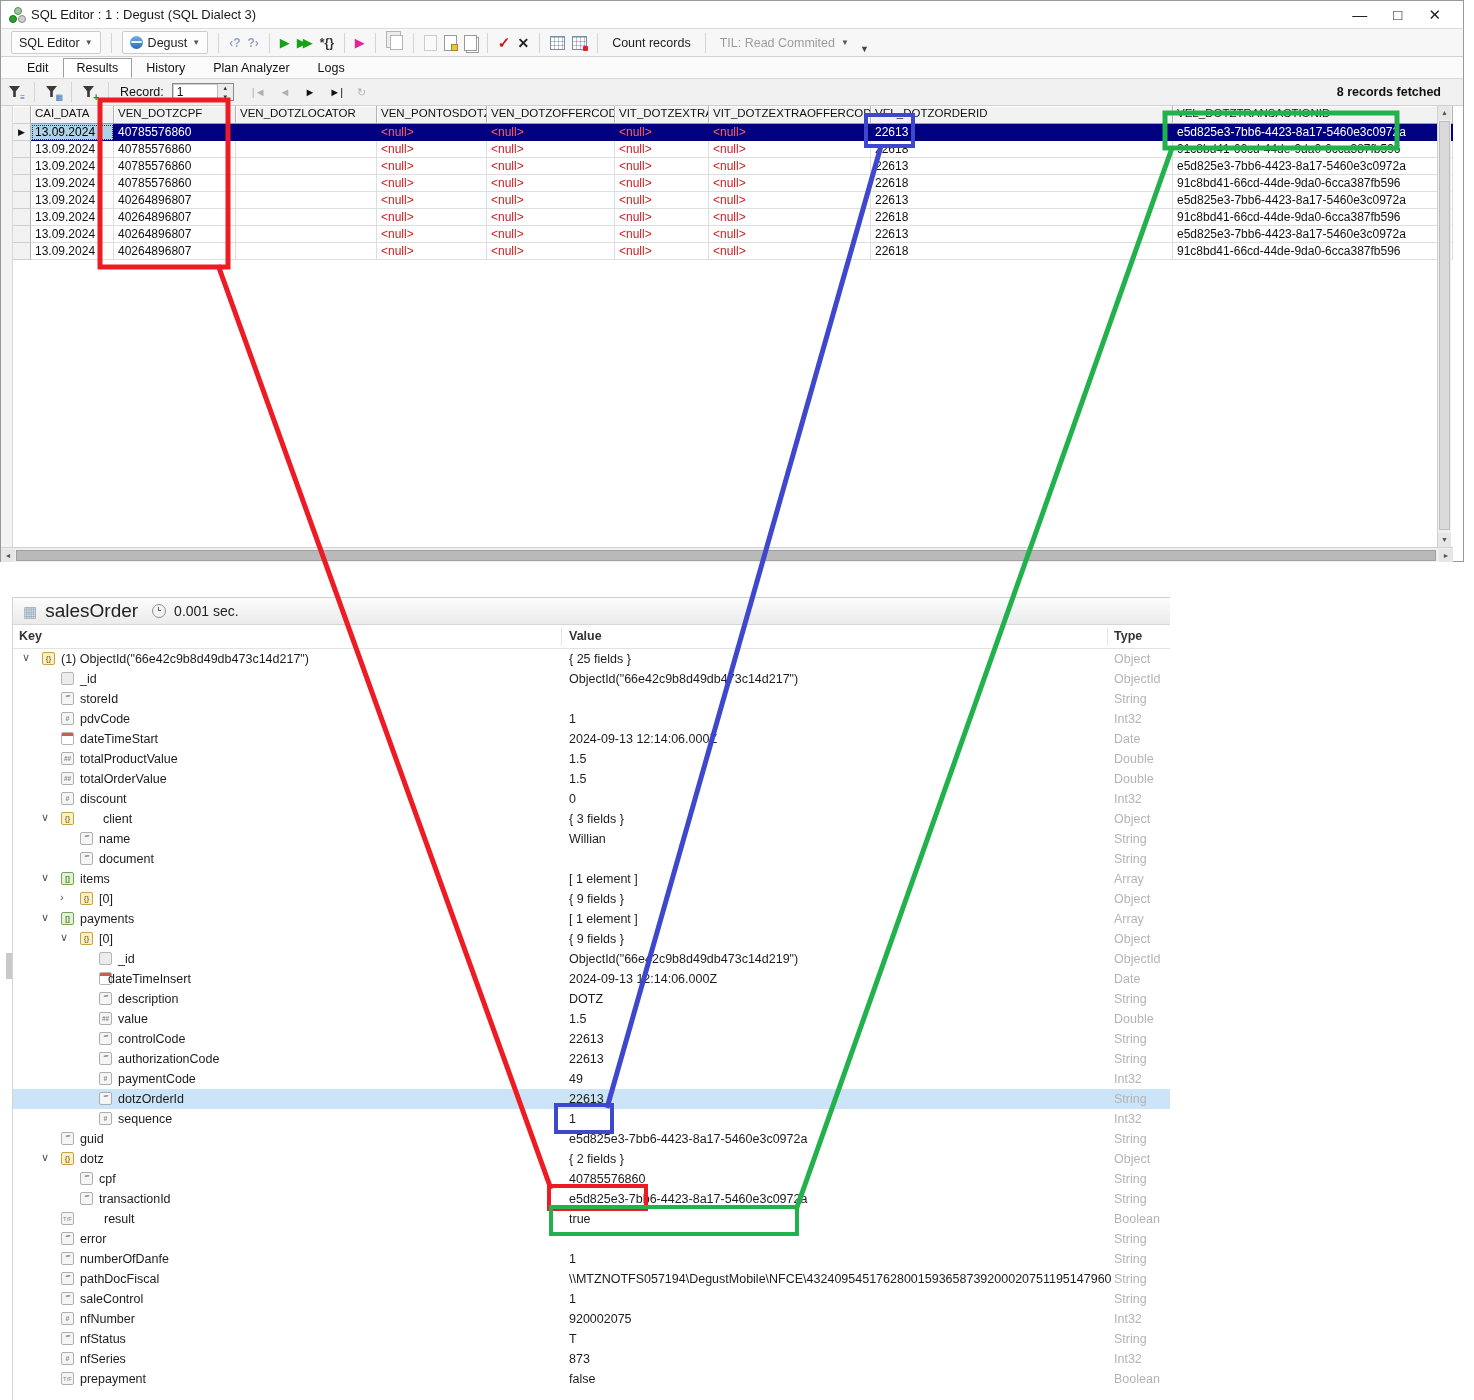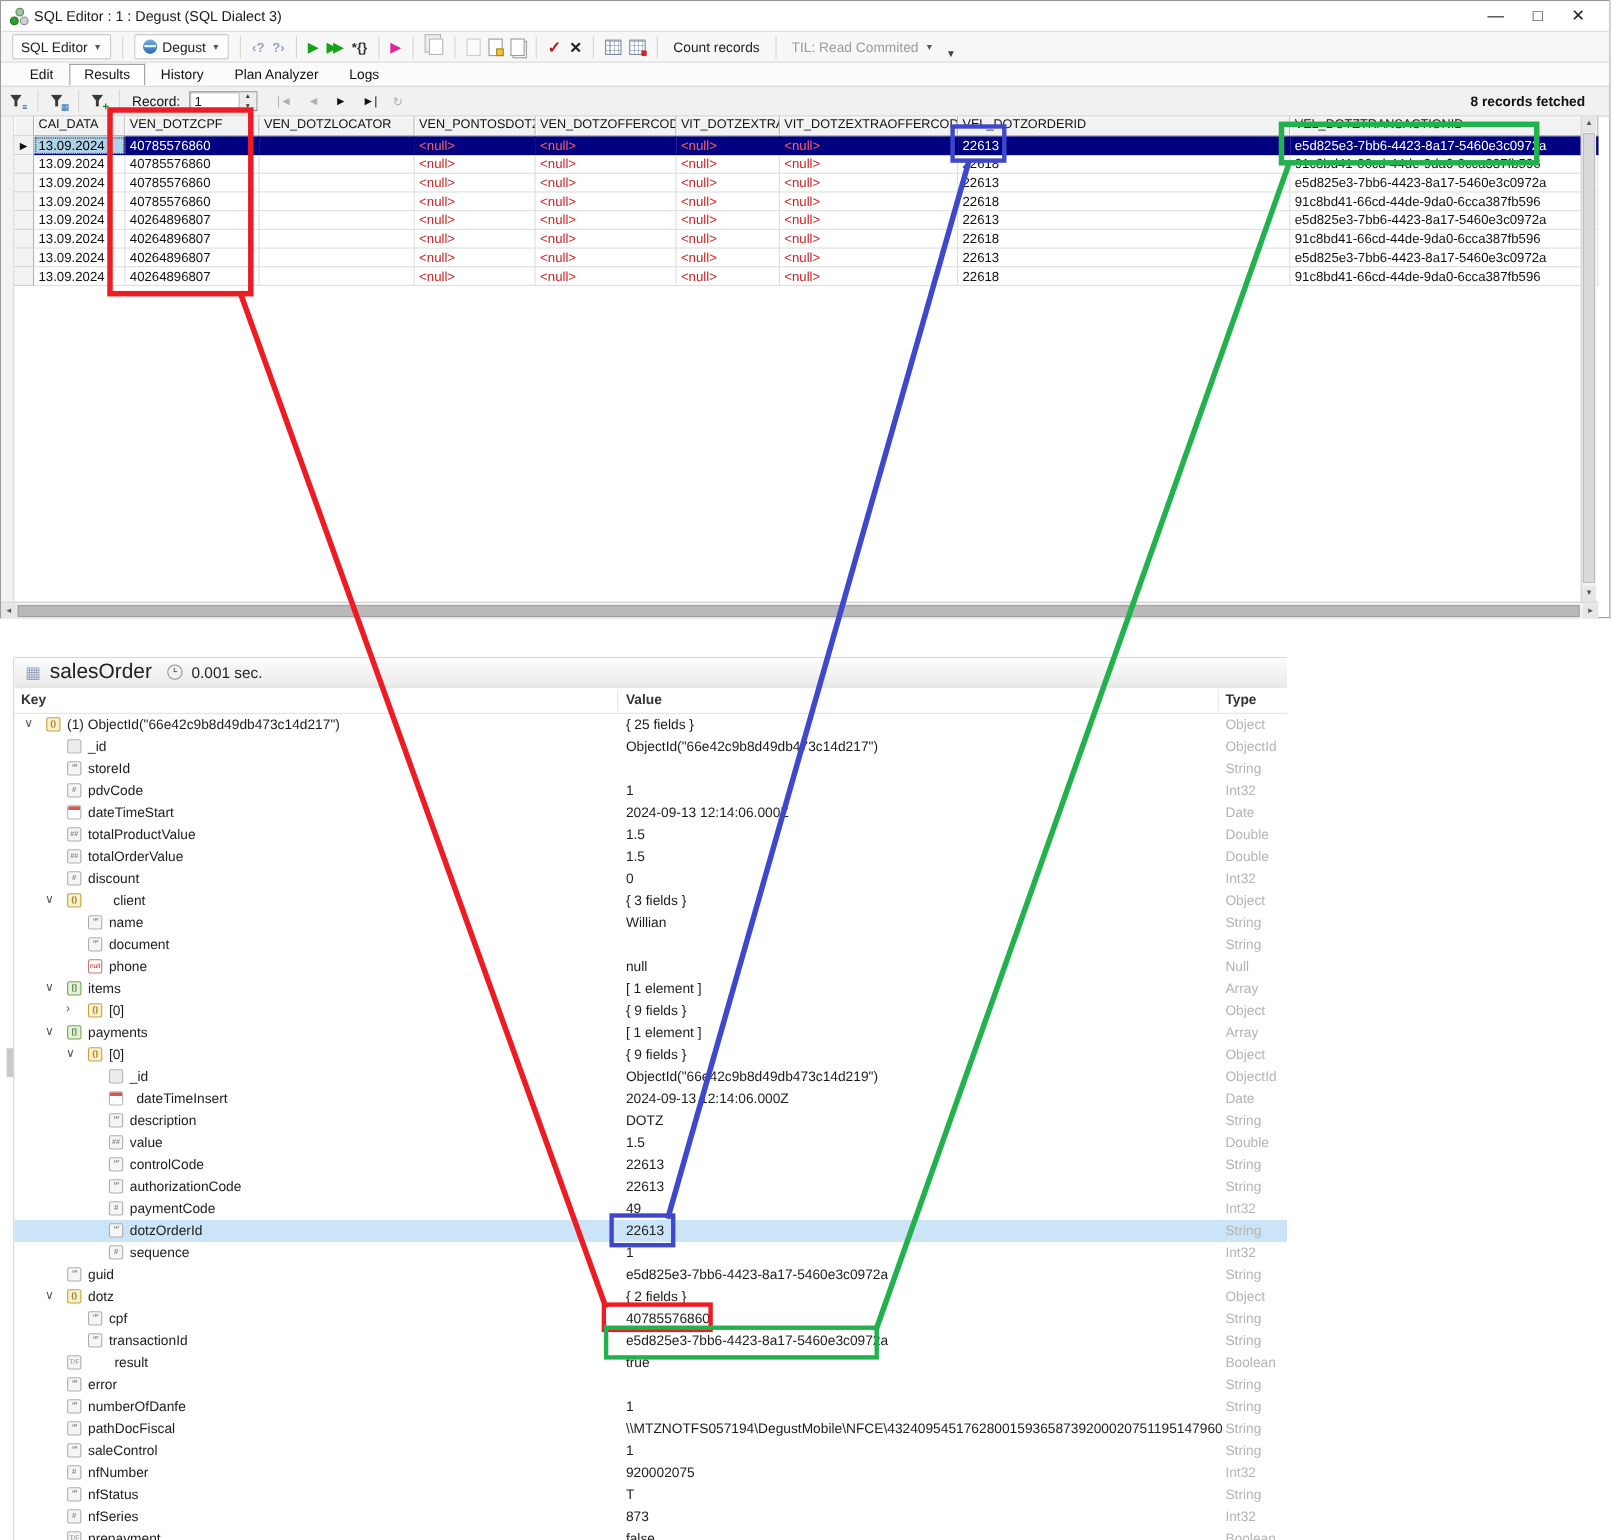--- a/index.html
+++ b/index.html
@@ -440,26 +440,20 @@
           <span class="vval">Willian</span>
           <span class="vtype">String</span>
         </div>
         <div class="tree-row">
           <span class="kicon ic-string" style="left: 67px;">“”</span>
           <span class="kname" style="left: 86px;">document</span>
           <span class="vval"></span>
           <span class="vtype">String</span>
         </div>
         <div class="tree-row">
-          <span class="kicon ic-null" style="left: 67px;">null</span>
-          <span class="kname" style="left: 86px;">phone</span>
-          <span class="vval">null</span>
-          <span class="vtype">Null</span>
-        </div>
-        <div class="tree-row">
           <span class="expander" style="left: 28px;">∨</span>
           <span class="kicon ic-array" style="left: 48px;">[]</span>
           <span class="kname" style="left: 67px;">items</span>
           <span class="vval">[ 1 element ]</span>
           <span class="vtype">Array</span>
         </div>
         <div class="tree-row">
           <span class="expander" style="left: 47px;">›</span>
           <span class="kicon ic-object" style="left: 67px;">{}</span>
           <span class="kname" style="left: 86px;">[0]</span>
@@ -481,21 +475,21 @@
           <span class="vtype">Object</span>
         </div>
         <div class="tree-row">
           <span class="kicon ic-objectid" style="left: 86px;"></span>
           <span class="kname" style="left: 105px;">_id</span>
           <span class="vval">ObjectId("66e42c9b8d49db473c14d219")</span>
           <span class="vtype">ObjectId</span>
         </div>
         <div class="tree-row">
           <span class="kicon ic-date" style="left: 86px;"></span>
-          <span class="kname" style="left: 111px;">dateTimeInsert</span>
+          <span class="kname" style="left: 95px;">dateTimeInsert</span>
           <span class="vval">2024-09-13 12:14:06.000Z</span>
           <span class="vtype">Date</span>
         </div>
         <div class="tree-row">
           <span class="kicon ic-string" style="left: 86px;">“”</span>
           <span class="kname" style="left: 105px; text-align: center;">description</span>
           <span class="vval">DOTZ</span>
           <span class="vtype">String</span>
         </div>
         <div class="tree-row">

